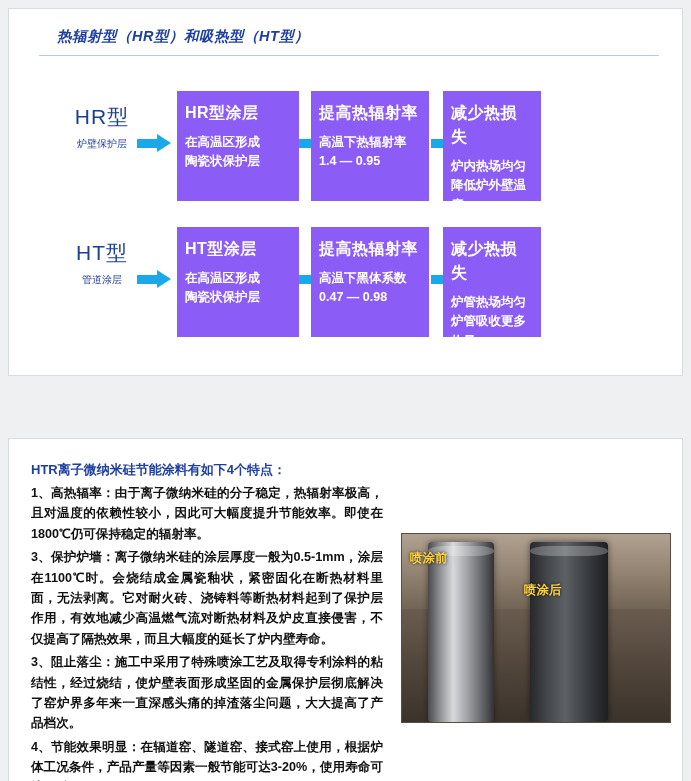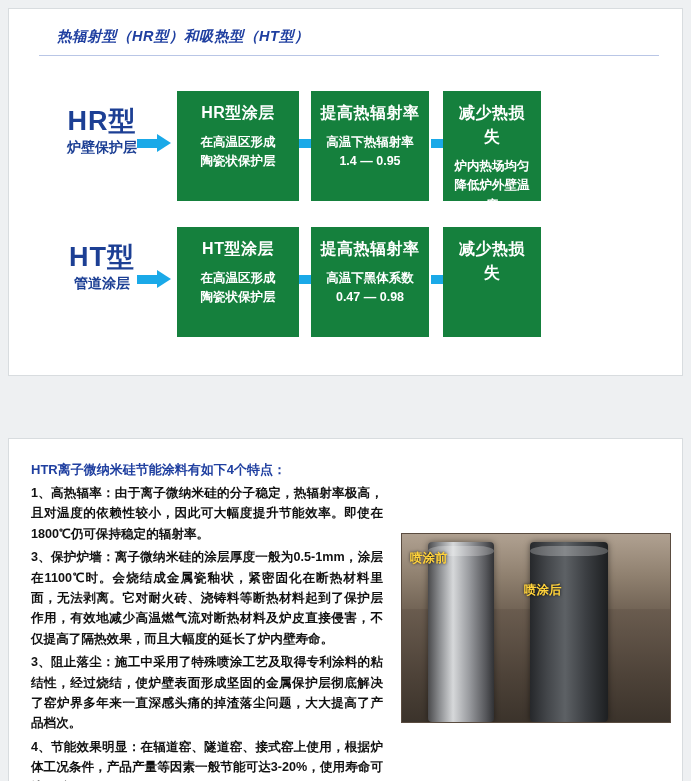--- a/index.html
+++ b/index.html
@@ -57,39 +57,39 @@
 
   .row-label {
     position: absolute;
     left: 28px;
     width: 130px;
     text-align: center;
     color: #1c3f94;
   }
   .row-label .big {
     display: block;
-    font-size: 27px;
-    font-weight: bold;
+    font-size: 21px;
+    font-weight: normal;
     letter-spacing: 1px;
   }
   .row-label .small {
     display: block;
-    font-size: 14px;
-    font-weight: bold;
+    margin-top: 6px;
+    font-size: 10px;
+    font-weight: normal;
   }
   #row-hr .row-label { top: 32px; }
   #row-ht .row-label { top: 32px; }
 
   .box {
     position: absolute;
-    background: #15803d;
+    background: #8b5cf6;
     color: #ffffff;
     box-sizing: border-box;
     padding: 10px 8px 6px 8px;
-    text-align: center;
   }
   .box .hd {
     font-size: 16px;
     font-weight: bold;
     line-height: 1.5;
     letter-spacing: 0.5px;
   }
   .box .bd {
     margin-top: 8px;
     font-size: 12.5px;
@@ -294,20 +294,22 @@
 0.47 — 0.98</div>
       </div>
 
       <div class="arrow a2">
         <span class="shaft"></span>
           <span class="head"></span>
       </div>
 
       <div class="box b3">
         <div class="hd">减少热损失</div>
+        <div class="bd" style="white-space:pre-line">炉管热场均匀
+炉管吸收更多热量</div>
       </div>
     </div>
   </div>
 
   <div class="panel" id="bottom-panel">
 
     <div id="bottom-title">HTR离子微纳米硅节能涂料有如下4个特点：</div>
 
     <div id="bottom-text">
       <p>1、高热辐率：由于离子微纳米硅的分子稳定，热辐射率极高，且对温度的依赖性较小，因此可大幅度提升节能效率。即使在1800℃仍可保持稳定的辐射率。</p>

